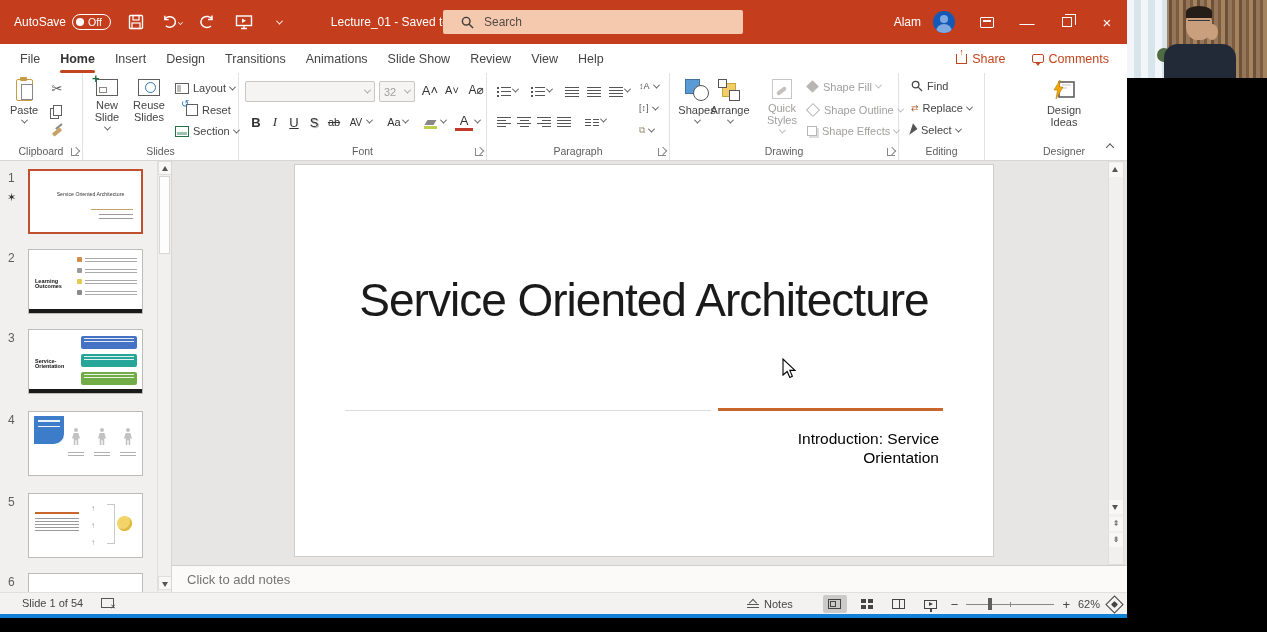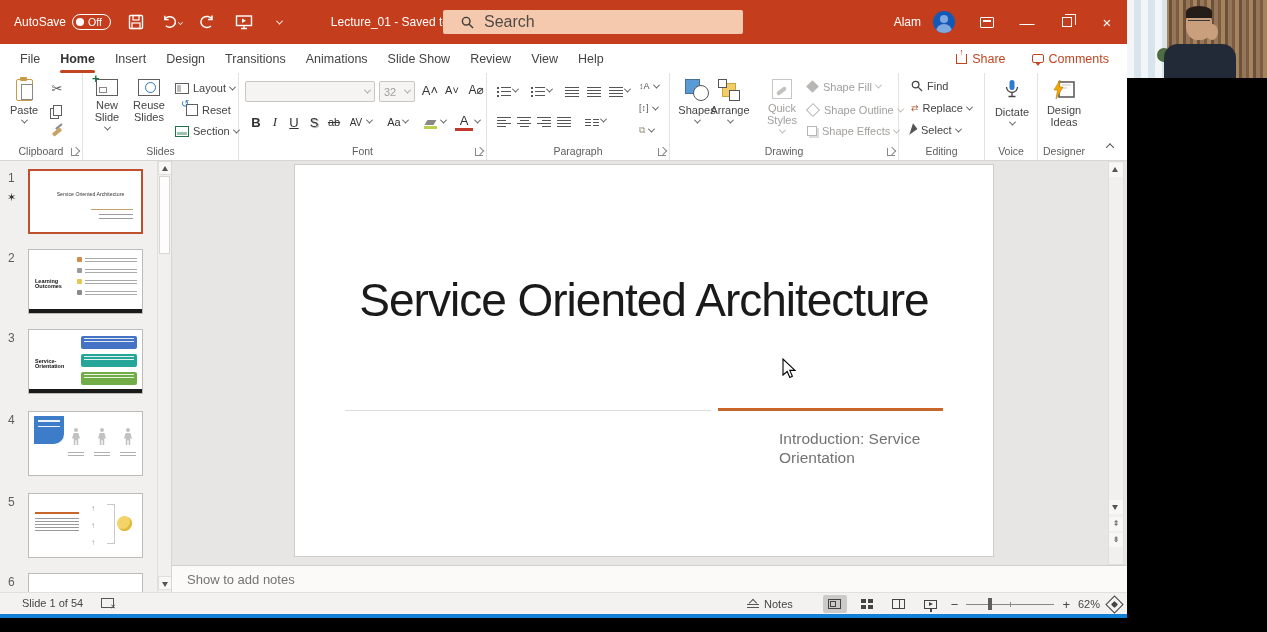--- a/index.html
+++ b/index.html
@@ -11,21 +11,21 @@
 
   
   .tb { position:absolute; left:0; top:0; width:1127px; height:44px; background:#C43E1E; display:flex; align-items:center; color:#fff; font-size:12px; }
   .tb-left { display:flex; align-items:center; gap:14px; padding-left:14px; }
   .pill { display:inline-flex; align-items:center; gap:4px; border:1px solid #fff; border-radius:9px; padding:1px 8px 1px 3px; font-size:10.5px; margin-left:-8px; }
   .dot { width:8px; height:8px; border-radius:50%; background:#fff; }
   .tbi { width:22px; height:22px; display:inline-flex; align-items:center; justify-content:center; }
   .cv { width:5px; height:5px; border-right:1.4px solid currentColor; border-bottom:1.4px solid currentColor; transform:rotate(45deg) translate(-1px,-1px); display:inline-block; }
   .doc { display:flex; align-items:center; gap:7px; margin-left:26px; font-size:12px; white-space:nowrap; }
   .searchbox { position:absolute; left:443px; top:10px; width:300px; height:24px; background:#F5C9AE; border-radius:2px; display:flex; align-items:center; gap:10px; padding-left:18px; }
-  .searchbox input { border:none; background:transparent; outline:none; font-size:16px; color:#222; width:220px; font-family:"Liberation Sans",sans-serif; }
+  .searchbox input { border:none; background:transparent; outline:none; font-size:12px; color:#222; width:220px; font-family:"Liberation Sans",sans-serif; }
   .searchbox input::placeholder { color:#333; opacity:.85; }
   .tb-right { position:absolute; right:0; top:0; height:44px; display:flex; align-items:center; }
   .avatar { width:22px; height:22px; border-radius:50%; background:#1559B7; position:relative; overflow:hidden; margin:0 12px; }
   .avatar::before { content:""; position:absolute; left:7px; top:4px; width:8px; height:8px; border-radius:50%; background:#7FA8E0; }
   .avatar::after { content:""; position:absolute; left:3px; top:13px; width:16px; height:10px; border-radius:8px 8px 0 0; background:#7FA8E0; }
   .wbtn { width:40px; height:44px; display:flex; align-items:center; justify-content:center; font-size:15px; color:#fff; }
   .rdo-box { width:14px; height:11px; border:1.2px solid #fff; border-radius:1px; position:relative; }
   .rdo-box::after { content:""; position:absolute; left:2px; top:2px; width:8px; height:2px; background:#fff; }
   .restore-box { width:10px; height:10px; border:1.2px solid #fff; position:relative; }
   .restore-box::before { content:""; position:absolute; left:2px; top:-4px; width:10px; height:10px; border:1.2px solid #fff; border-left:none; border-bottom:none; }
@@ -144,21 +144,21 @@
   .t5-arrows span { display:block; color:#9A9A9A; font-size:8px; line-height:17px; text-align:center; }
   .t5-circ { position:absolute; right:10px; top:22px; width:15px; height:15px; border-radius:50%; background:#F2D469; box-shadow:inset -2px -2px 0 #E0B93F; }
   .t5-brace { position:absolute; left:78px; top:10px; width:8px; height:40px; border-right:1px solid #C9C9C9; border-top:1px solid #C9C9C9; border-bottom:1px solid #C9C9C9; }
 
   
   .slide-region { position:absolute; left:172px; top:0; right:0; height:404px; }
   .canvas { position:absolute; left:123px; top:4px; width:698px; height:391px; background:#fff; box-shadow:0 0 0 1px #CFCDCB; }
   .slide-title { position:absolute; left:0; right:0; top:108px; text-align:center; font-size:46px; font-weight:300; letter-spacing:-1px; color:#1A1A1A; }
   .gline { position:absolute; left:50px; top:245px; width:366px; height:1px; background:#DCDCDC; }
   .oline { position:absolute; left:423px; top:243px; width:225px; height:3px; background:#C8662B; }
-  .slide-sub { position:absolute; right:54px; top:264px; width:160px; text-align:left; font-size:15.5px; color:#737373; line-height:19px; }
+  .slide-sub { position:absolute; right:54px; top:264px; width:160px; text-align:right; font-size:15.5px; color:#000000; line-height:19px; }
   .vscroll { position:absolute; right:3px; top:0; width:16px; height:404px; background:#F1F0EF; border:1px solid #E1DFDD; }
   .vbtn { position:absolute; left:0; width:14px; height:14px; background:#F8F7F6; }
   .dbl { font-size:8px; color:#555; text-align:center; line-height:13px; }
 
   
   .notesbar { position:absolute; left:172px; right:0; top:404px; height:27px; background:#FBFAF9; border-top:1px solid #D1CFCD; display:flex; align-items:center; }
   .notesbar span { margin-left:15px; font-size:13px; color:#767472; }
 
   
   .status { position:absolute; left:0; top:592px; width:1127px; height:22px; background:#F3F2F1; border-top:1px solid #E1DFDD; font-size:11px; color:#484644; }
@@ -479,32 +479,20 @@
             <span class="cv" style="color:#555"></span>
         </div>
         <div class="rowitem" style="left:12px;top:51px;">
           <span class="sel-arrow"></span>
           <span>Select</span>
             <span class="cv" style="color:#555"></span>
         </div>
         <div class="glabel">Editing</div>
       </div>
 
-      <div class="grp" style="left:985px;width:53px;">
-        <div class="bigb" style="left:6px;width:42px;">
-          <svg width="18" height="24" viewBox="0 0 18 24">
-              <rect x="6.5" y="1" width="5" height="10" rx="2.5" fill="#2B7CD3"></rect>
-              <path d="M3.5 8 a5.5 5.5 0 0 0 11 0" fill="none" stroke="#444" stroke-width="1.3"></path>
-              <path d="M9 13.5 V17 M5.5 17.5 H12.5" stroke="#444" stroke-width="1.3"></path>
-            </svg>
-          <span>Dictate</span>
-            <span class="cv" style="color:#555"></span>
-        </div>
-        <div class="glabel">Voice</div>
-      </div>
 
       <div class="grp" style="left:1038px;width:52px;border-right:none;">
         <div class="bigb" style="left:4px;width:44px;">
           <span style="position:relative;width:24px;height:22px;">
             <svg width="24" height="22" viewBox="0 0 24 22">
                 <rect x="7" y="3" width="15" height="15" fill="none" stroke="#605E5C" stroke-width="1.6"></rect>
                 <path d="M10 6 H19 M10 9 H15" stroke="#C8C6C4" stroke-width="1.2"></path>
                 <polygon points="8,1 2,11 5.5,11 4,20 11,8 7.5,8" fill="#F7A800" stroke="#B97A00" stroke-width=".6"></polygon>
               </svg>
           </span>
@@ -642,21 +630,21 @@
             </span>
           <span class="vbtn" style="top:338px;">
               <i class="tri-dn"></i>
             </span>
           <span class="vbtn dbl" style="top:355px;">⇞</span>
           <span class="vbtn dbl" style="top:371px;">⇟</span>
         </div>
       </div>
 
       <div class="notesbar">
-        <span>Show to add notes</span>
+        <span>Click to add notes</span>
       </div>
     </div>
 
     <footer class="status">
       <div class="st-left">
         <span>Slide 1 of 54</span>
         <span class="acc-ic"></span>
       </div>
       <div class="st-right">
         <span style="display:flex;align-items:center;gap:5px;">

